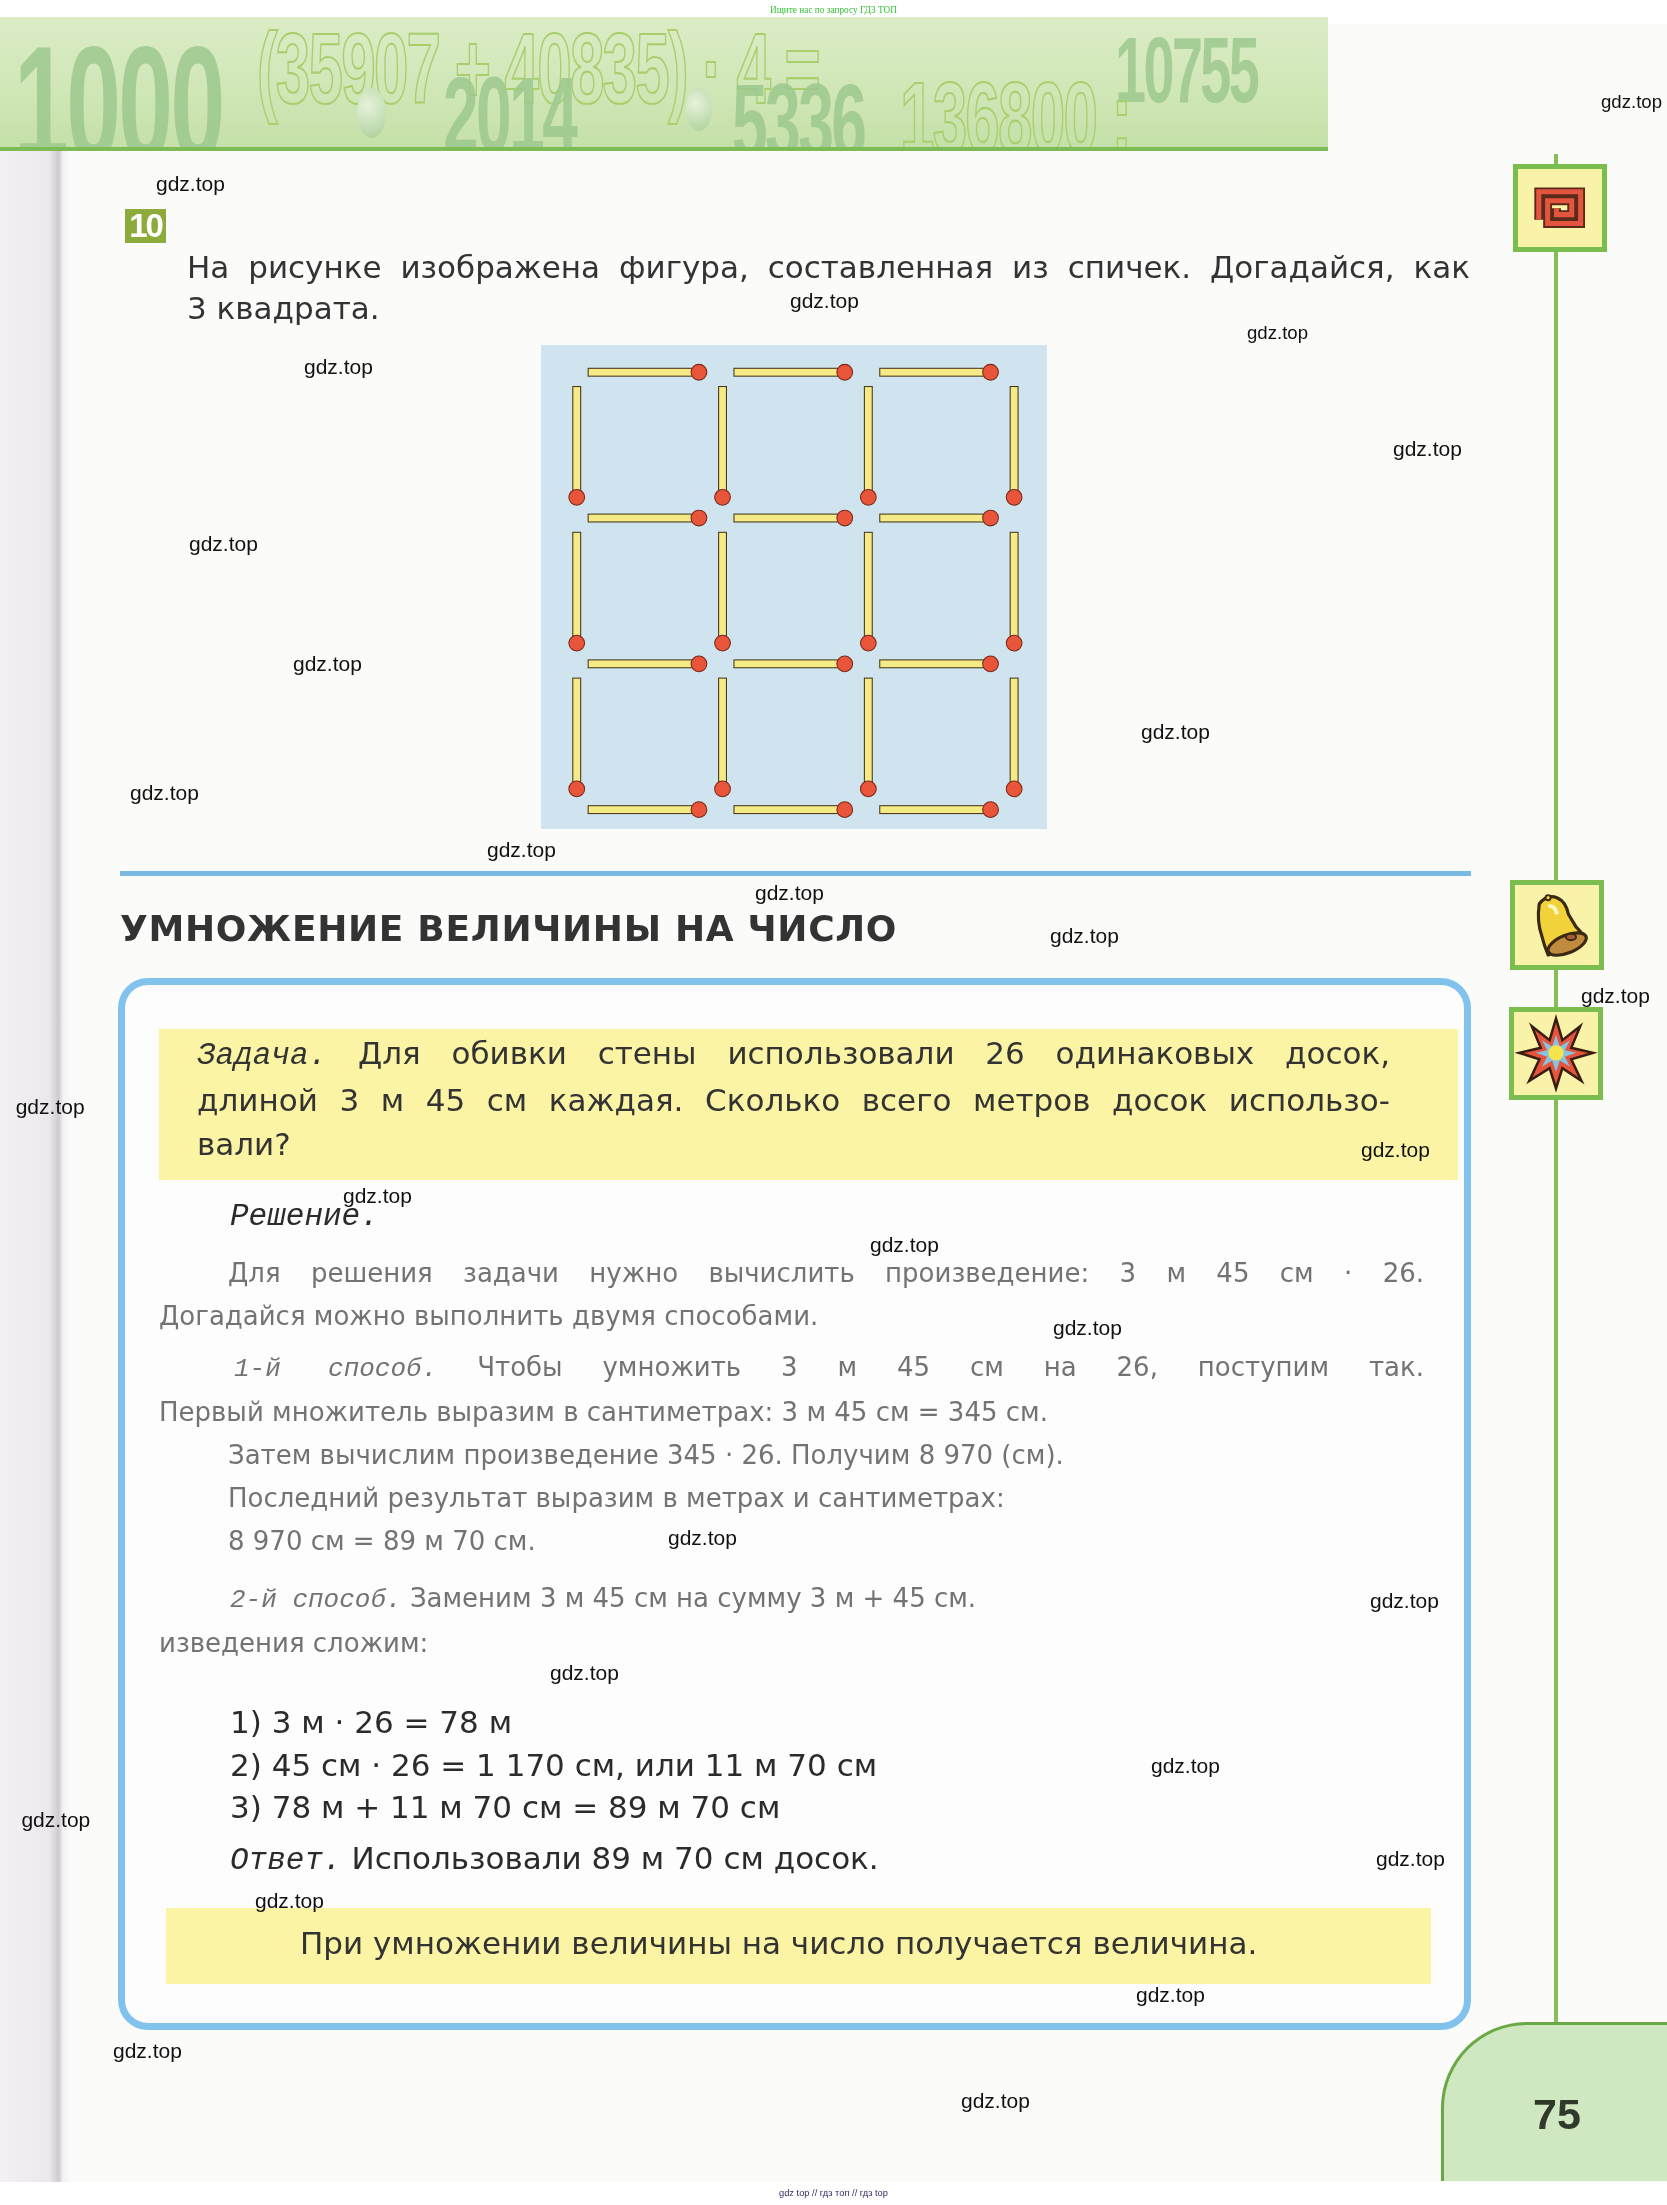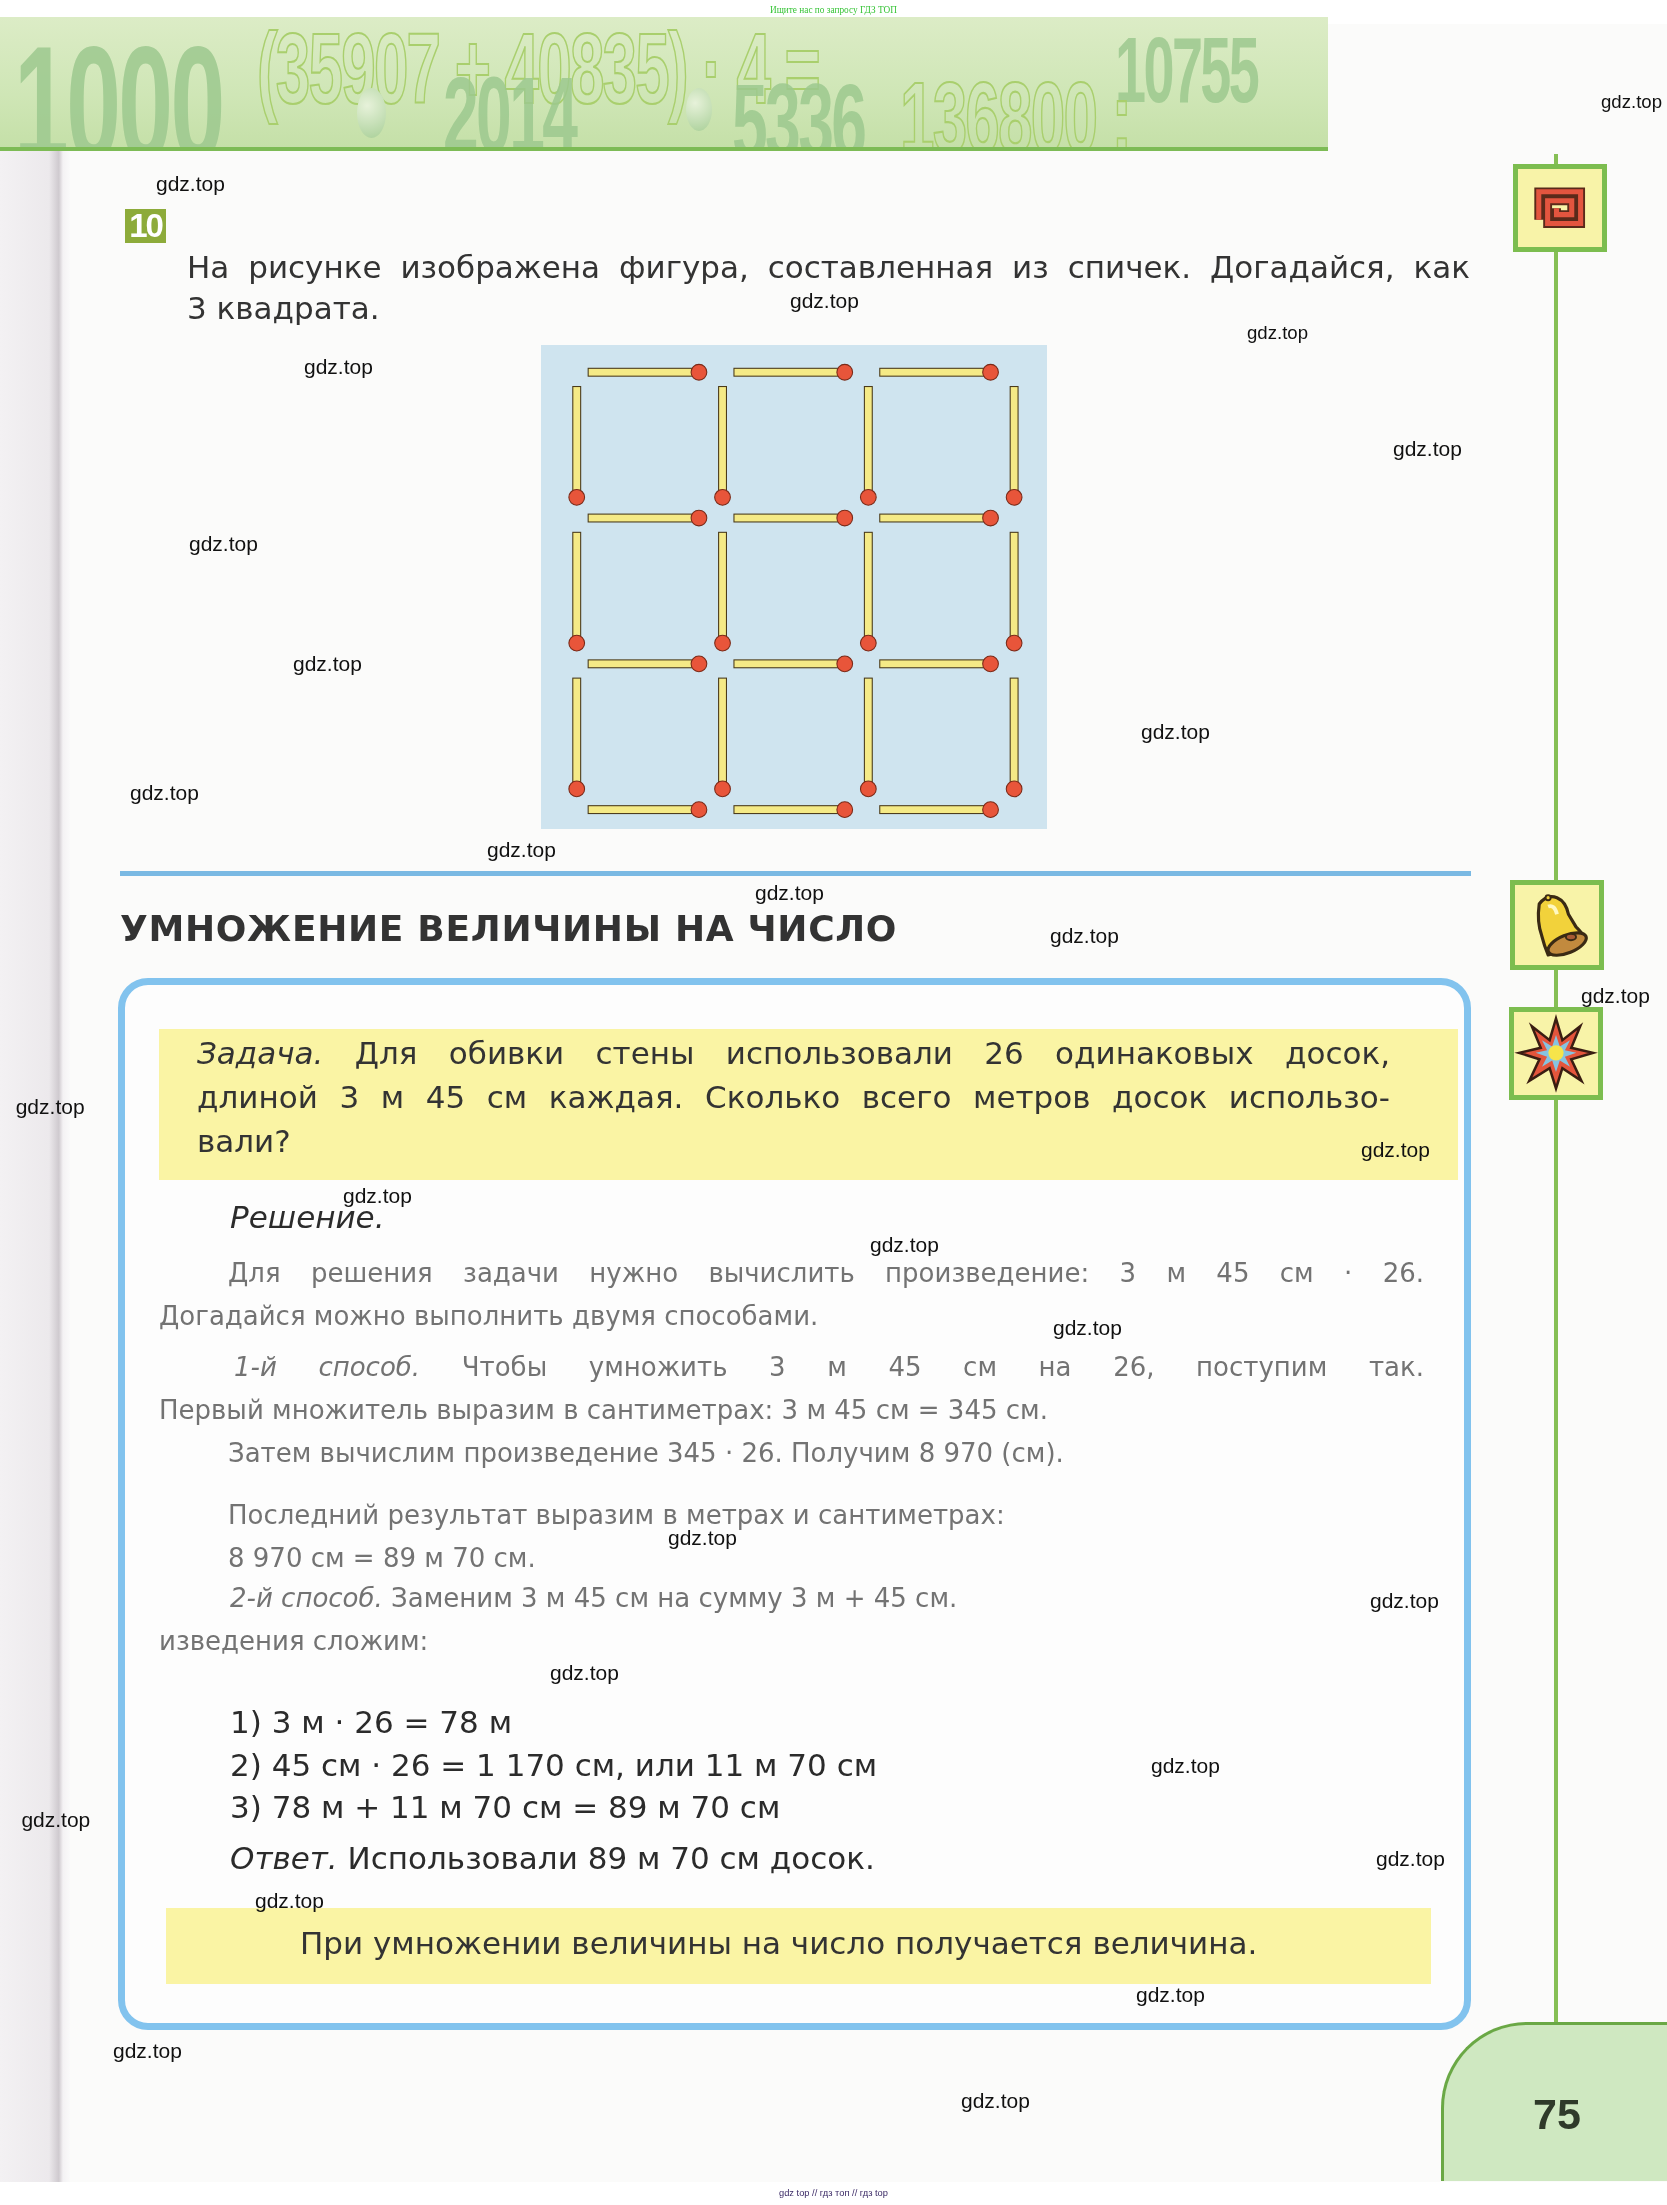--- a/index.html
+++ b/index.html
@@ -49,21 +49,21 @@
 
   
   .heading { position:absolute; left:120px; top:908px; font-family:"DejaVu Sans",sans-serif; font-weight:bold;
              font-size:36px; letter-spacing:0.7px; color:#333; white-space:nowrap; }
 
   
   .rule-box { position:absolute; left:118px; top:978px; width:1353px; height:1052px; border:7.1px solid #82c3ee;
               border-radius:30px; box-sizing:border-box; background:#fdfdfd; }
   .task { position:absolute; left:159px; top:1029px; width:1299px; height:151px; background:#faf4a4; }
   .task-text { position:absolute; left:197px; top:1031px; width:1193px; font-size:31px; line-height:44px; color:#333; }
-  .it { font-style:italic; }
+  .it { font-style:italic;font-family:Liberation Mono, monospace; }
 
   .body-text { position:absolute; left:159px; width:1265px; font-size:26px; line-height:43px; color:#737373; }
   .row { position:absolute; white-space:nowrap; }
 
   .final { position:absolute; left:166px; top:1908px; width:1265px; height:76px; background:#faf4a4; }
   .final-text { position:absolute; left:300px; top:1922px; font-size:31px; line-height:43px; color:#333; white-space:nowrap; }
 
   
   .pnum-tab { position:absolute; left:1441px; top:2022px; width:227px; height:159px; background:#cfe8c1;
               border-top:3.6px solid #6aa845; border-left:3.6px solid #6aa845; border-top-left-radius:86px; box-sizing:border-box; }
@@ -244,21 +244,21 @@
 
 <div class="body-text" style="top:1252px;">
   <span class="line" style="padding-left:69px;">Для решения задачи нужно вычислить произведение: 3 м 45 см · 26.</span>
   <span class="line last">Догадайся можно выполнить двумя способами.</span>
 </div>
 
 <div class="body-text" style="top:1346px;">
   <span class="line" style="padding-left:75px;"><span class="it">1-й способ.</span> <span>Чтобы умножить 3 м 45 см на 26, поступим так.</span></span>
   <span class="line last">Первый множитель выразим в сантиметрах: 3 м 45 см = 345 см.</span>
   <span class="line last" style="padding-left:69px;">Затем вычислим произведение 345 · 26. Получим 8 970 (см).</span>
-  <span class="line last" style="padding-left:69px;margin-top:19px;">Последний результат выразим в метрах и сантиметрах:</span>
+  <span class="line last" style="padding-left:69px;">Последний результат выразим в метрах и сантиметрах:</span>
   <span class="line last" style="padding-left:69px;">8 970 см = 89 м 70 см.</span>
 </div>
 
 <div class="body-text" style="top:1577px;">
   <span class="line last" style="padding-left:71px;"><span class="it">2-й способ.</span> <span>Заменим 3 м 45 см на сумму 3 м + 45 см.</span></span>
   <span class="line last">изведения сложим:</span>
 </div>
 
 <div class="row" style="left:230px;top:1704px;font-size:31px;">1) 3 м · 26 = 78 м</div>
 <div class="row" style="left:230px;top:1747px;font-size:31px;">2) 45 см · 26 = 1 170 см, или 11 м 70 см</div>

